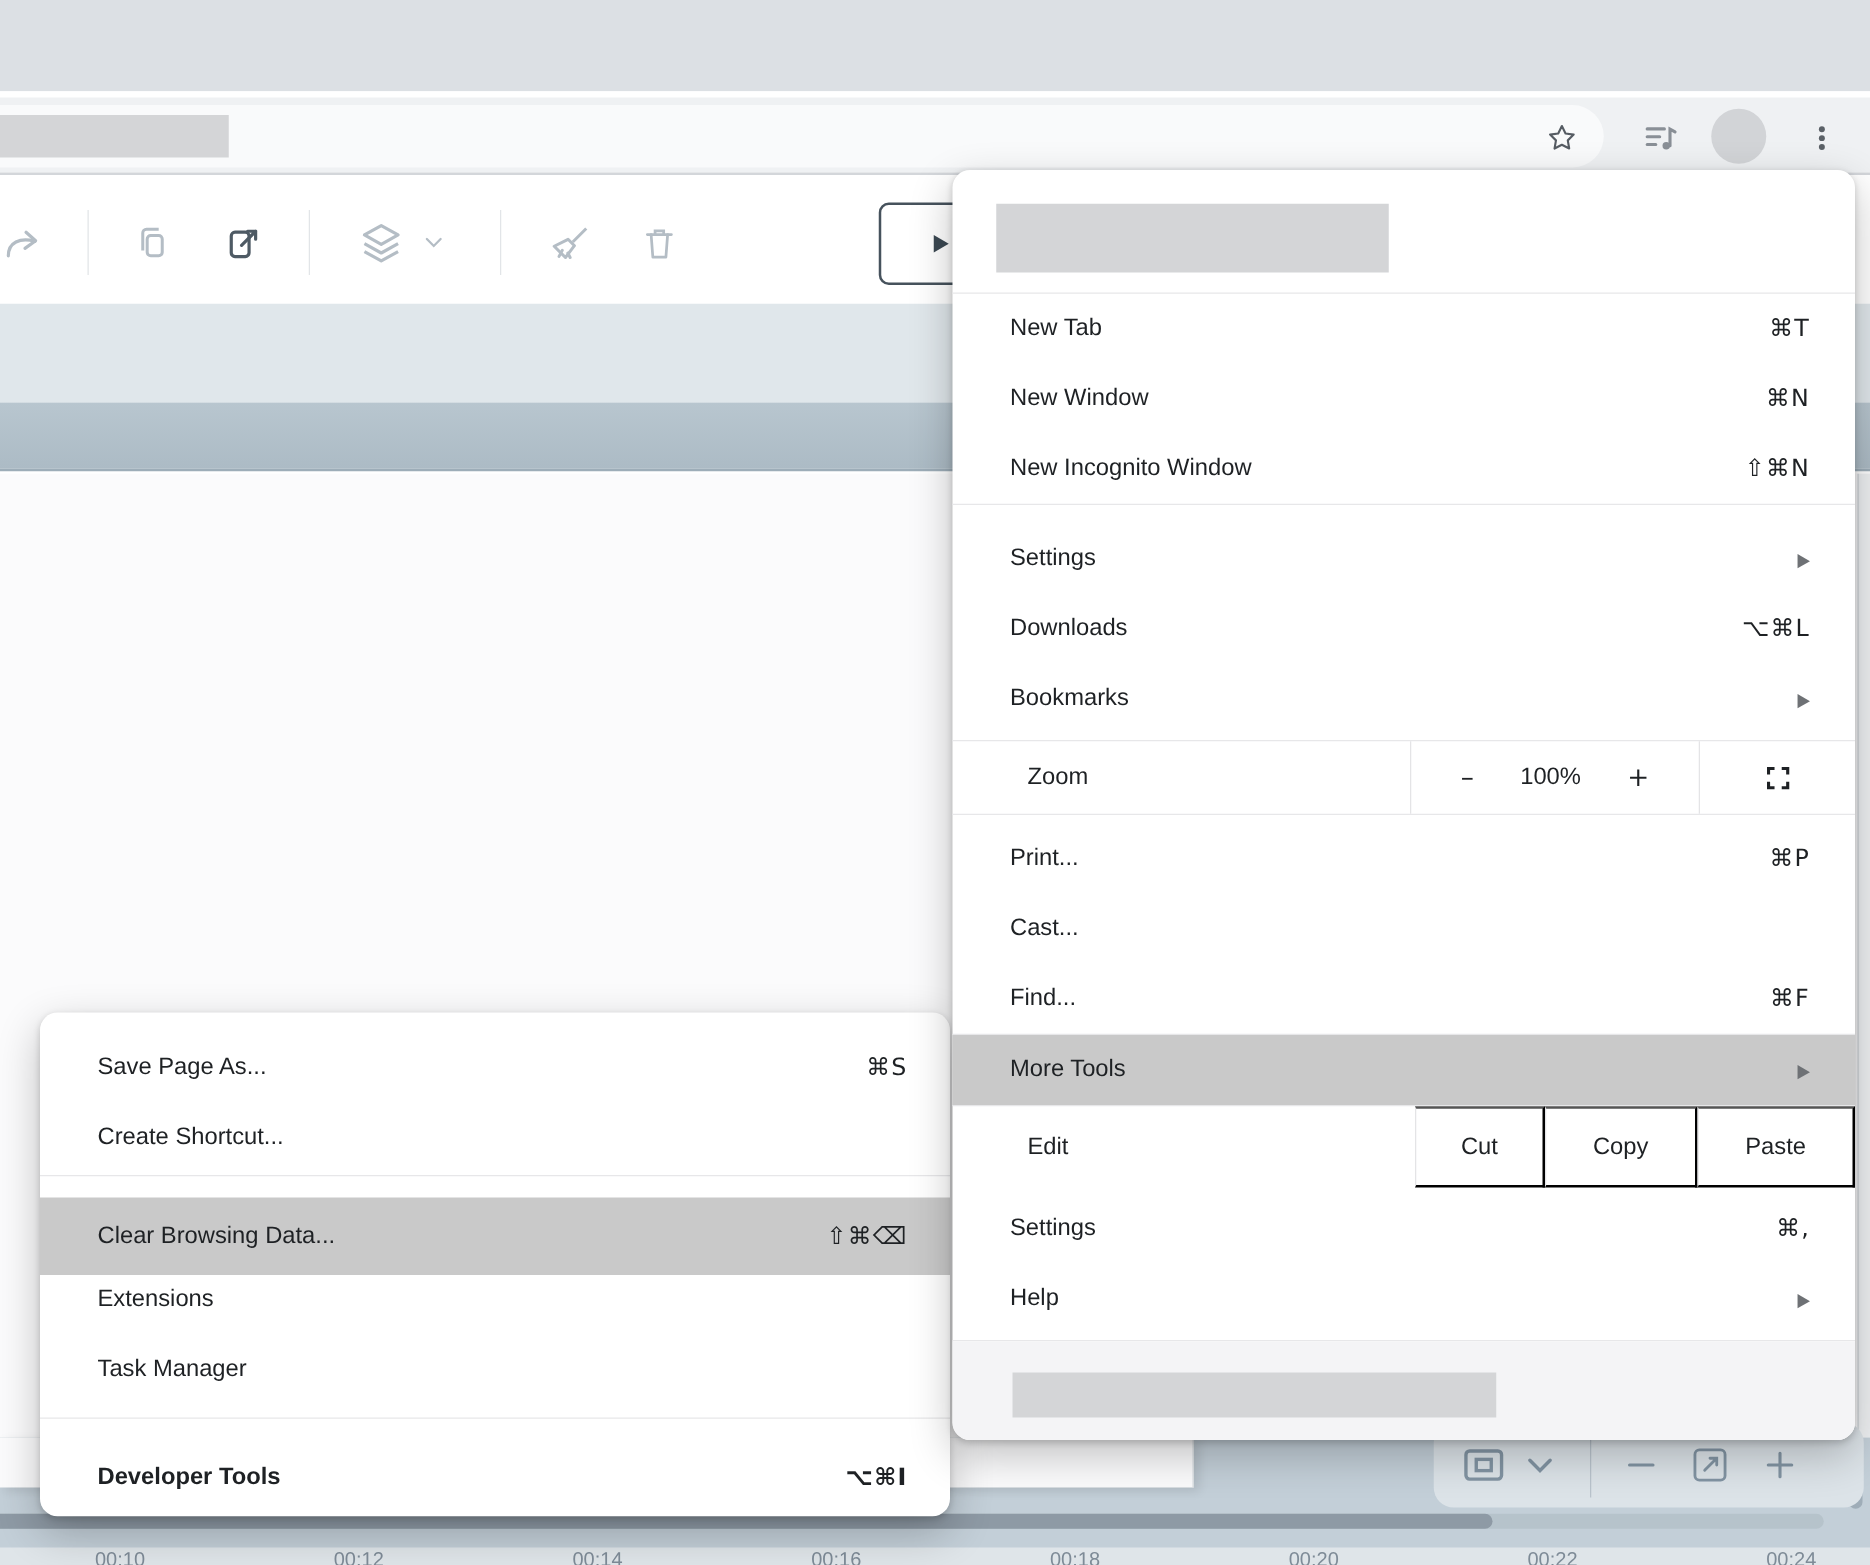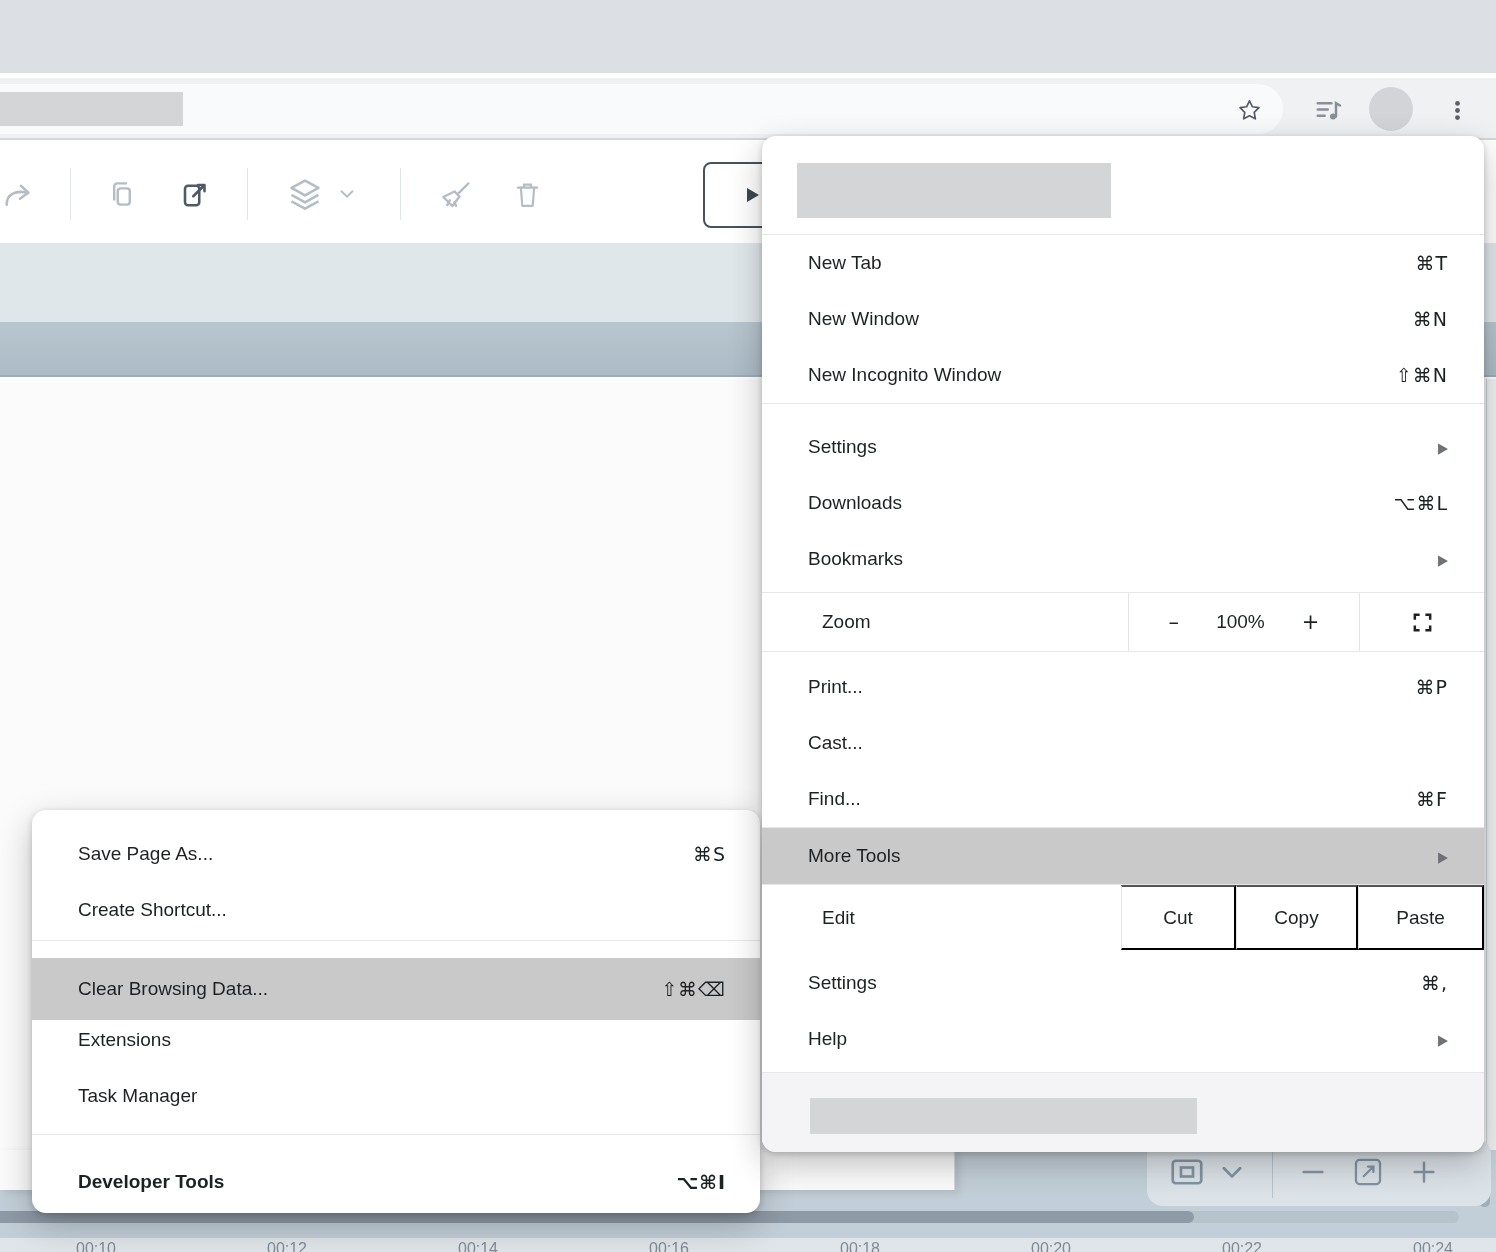--- a/index.html
+++ b/index.html
@@ -285,21 +285,21 @@
     <div class="mdiv" style="top:691px;"></div>
 
     <div class="mrow hl" style="top:692px;">
       <span>More Tools</span>
       <span class="arr">▶</span>
     </div>
     <div class="mdiv" style="top:748px;"></div>
 
     <div class="mrow editrow" style="top:749px;">
       <span class="zlab">Edit</span>
-      <button class="ecell" style="width:115px;">Cut</button>
+      <button class="ecell" style="width:104px;">Cut</button>
       <button class="ecell" style="width:122px;">Copy</button>
       <button class="ecell" style="width:126px;">Paste</button>
     </div>
 
     <div class="mrow" style="top:819px;">
       <span>Settings</span>
       <span class="sc">⌘,</span>
     </div>
     <div class="mrow" style="top:875px;">
       <span>Help</span>

